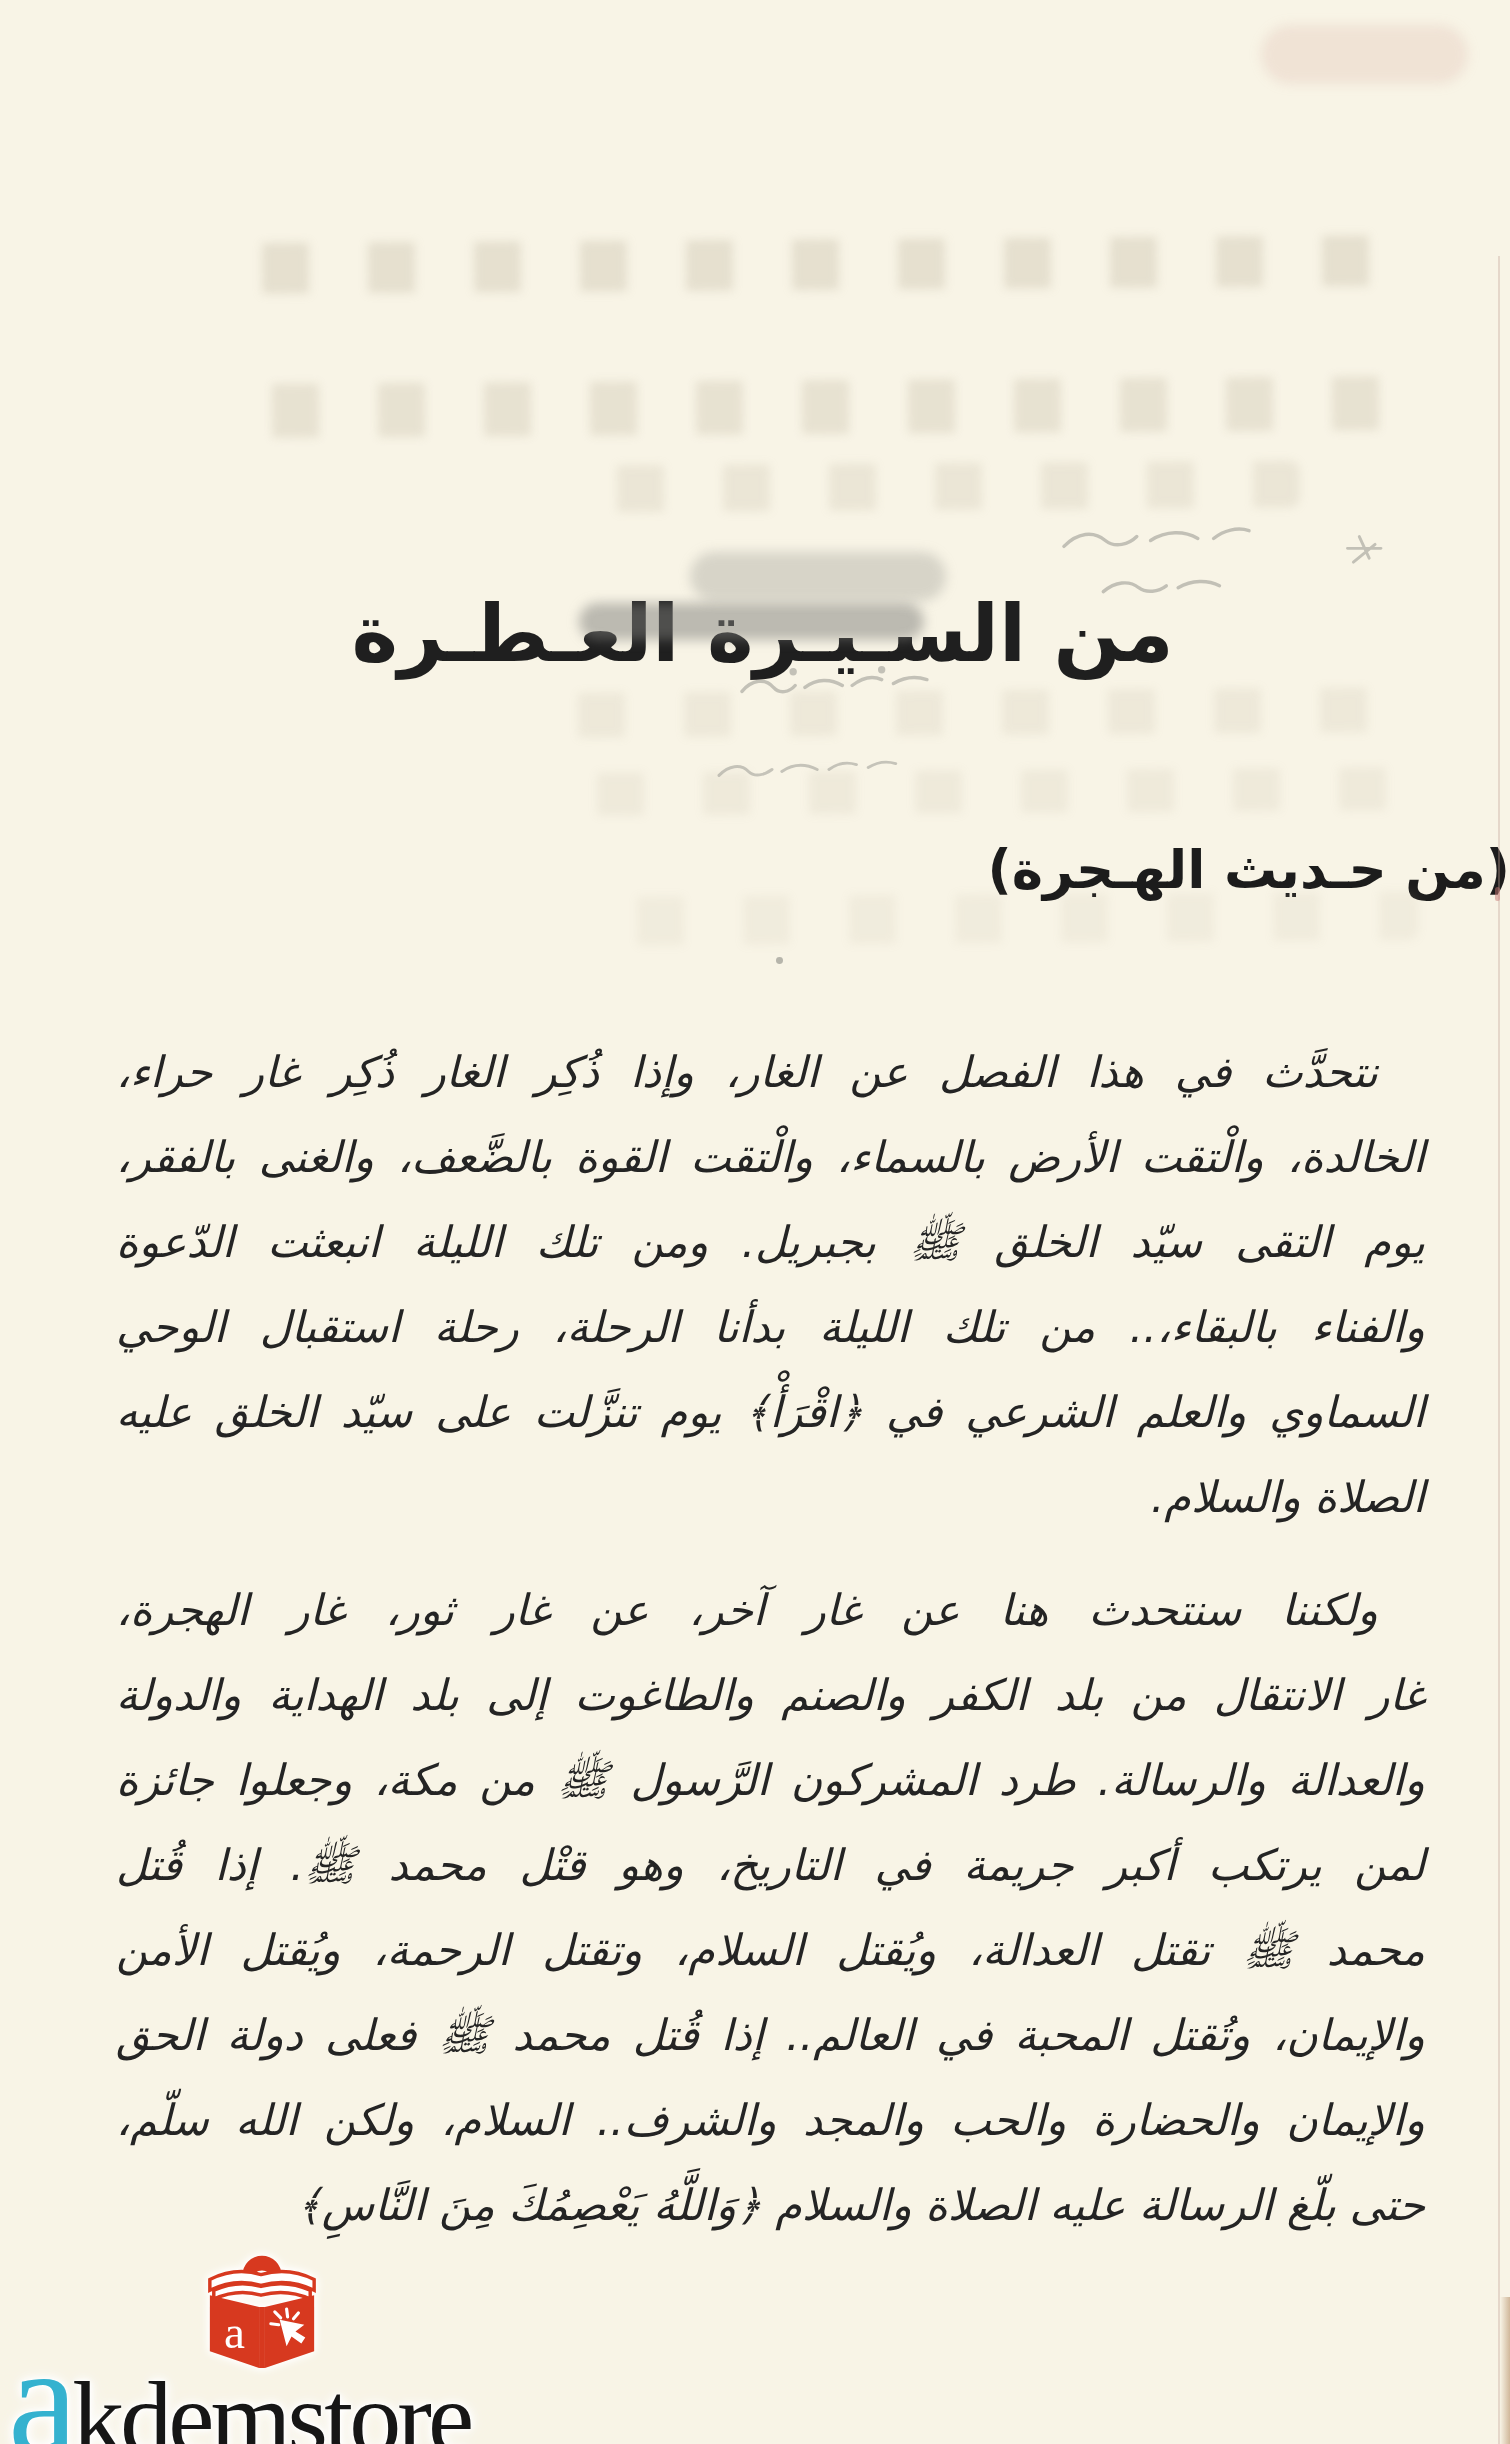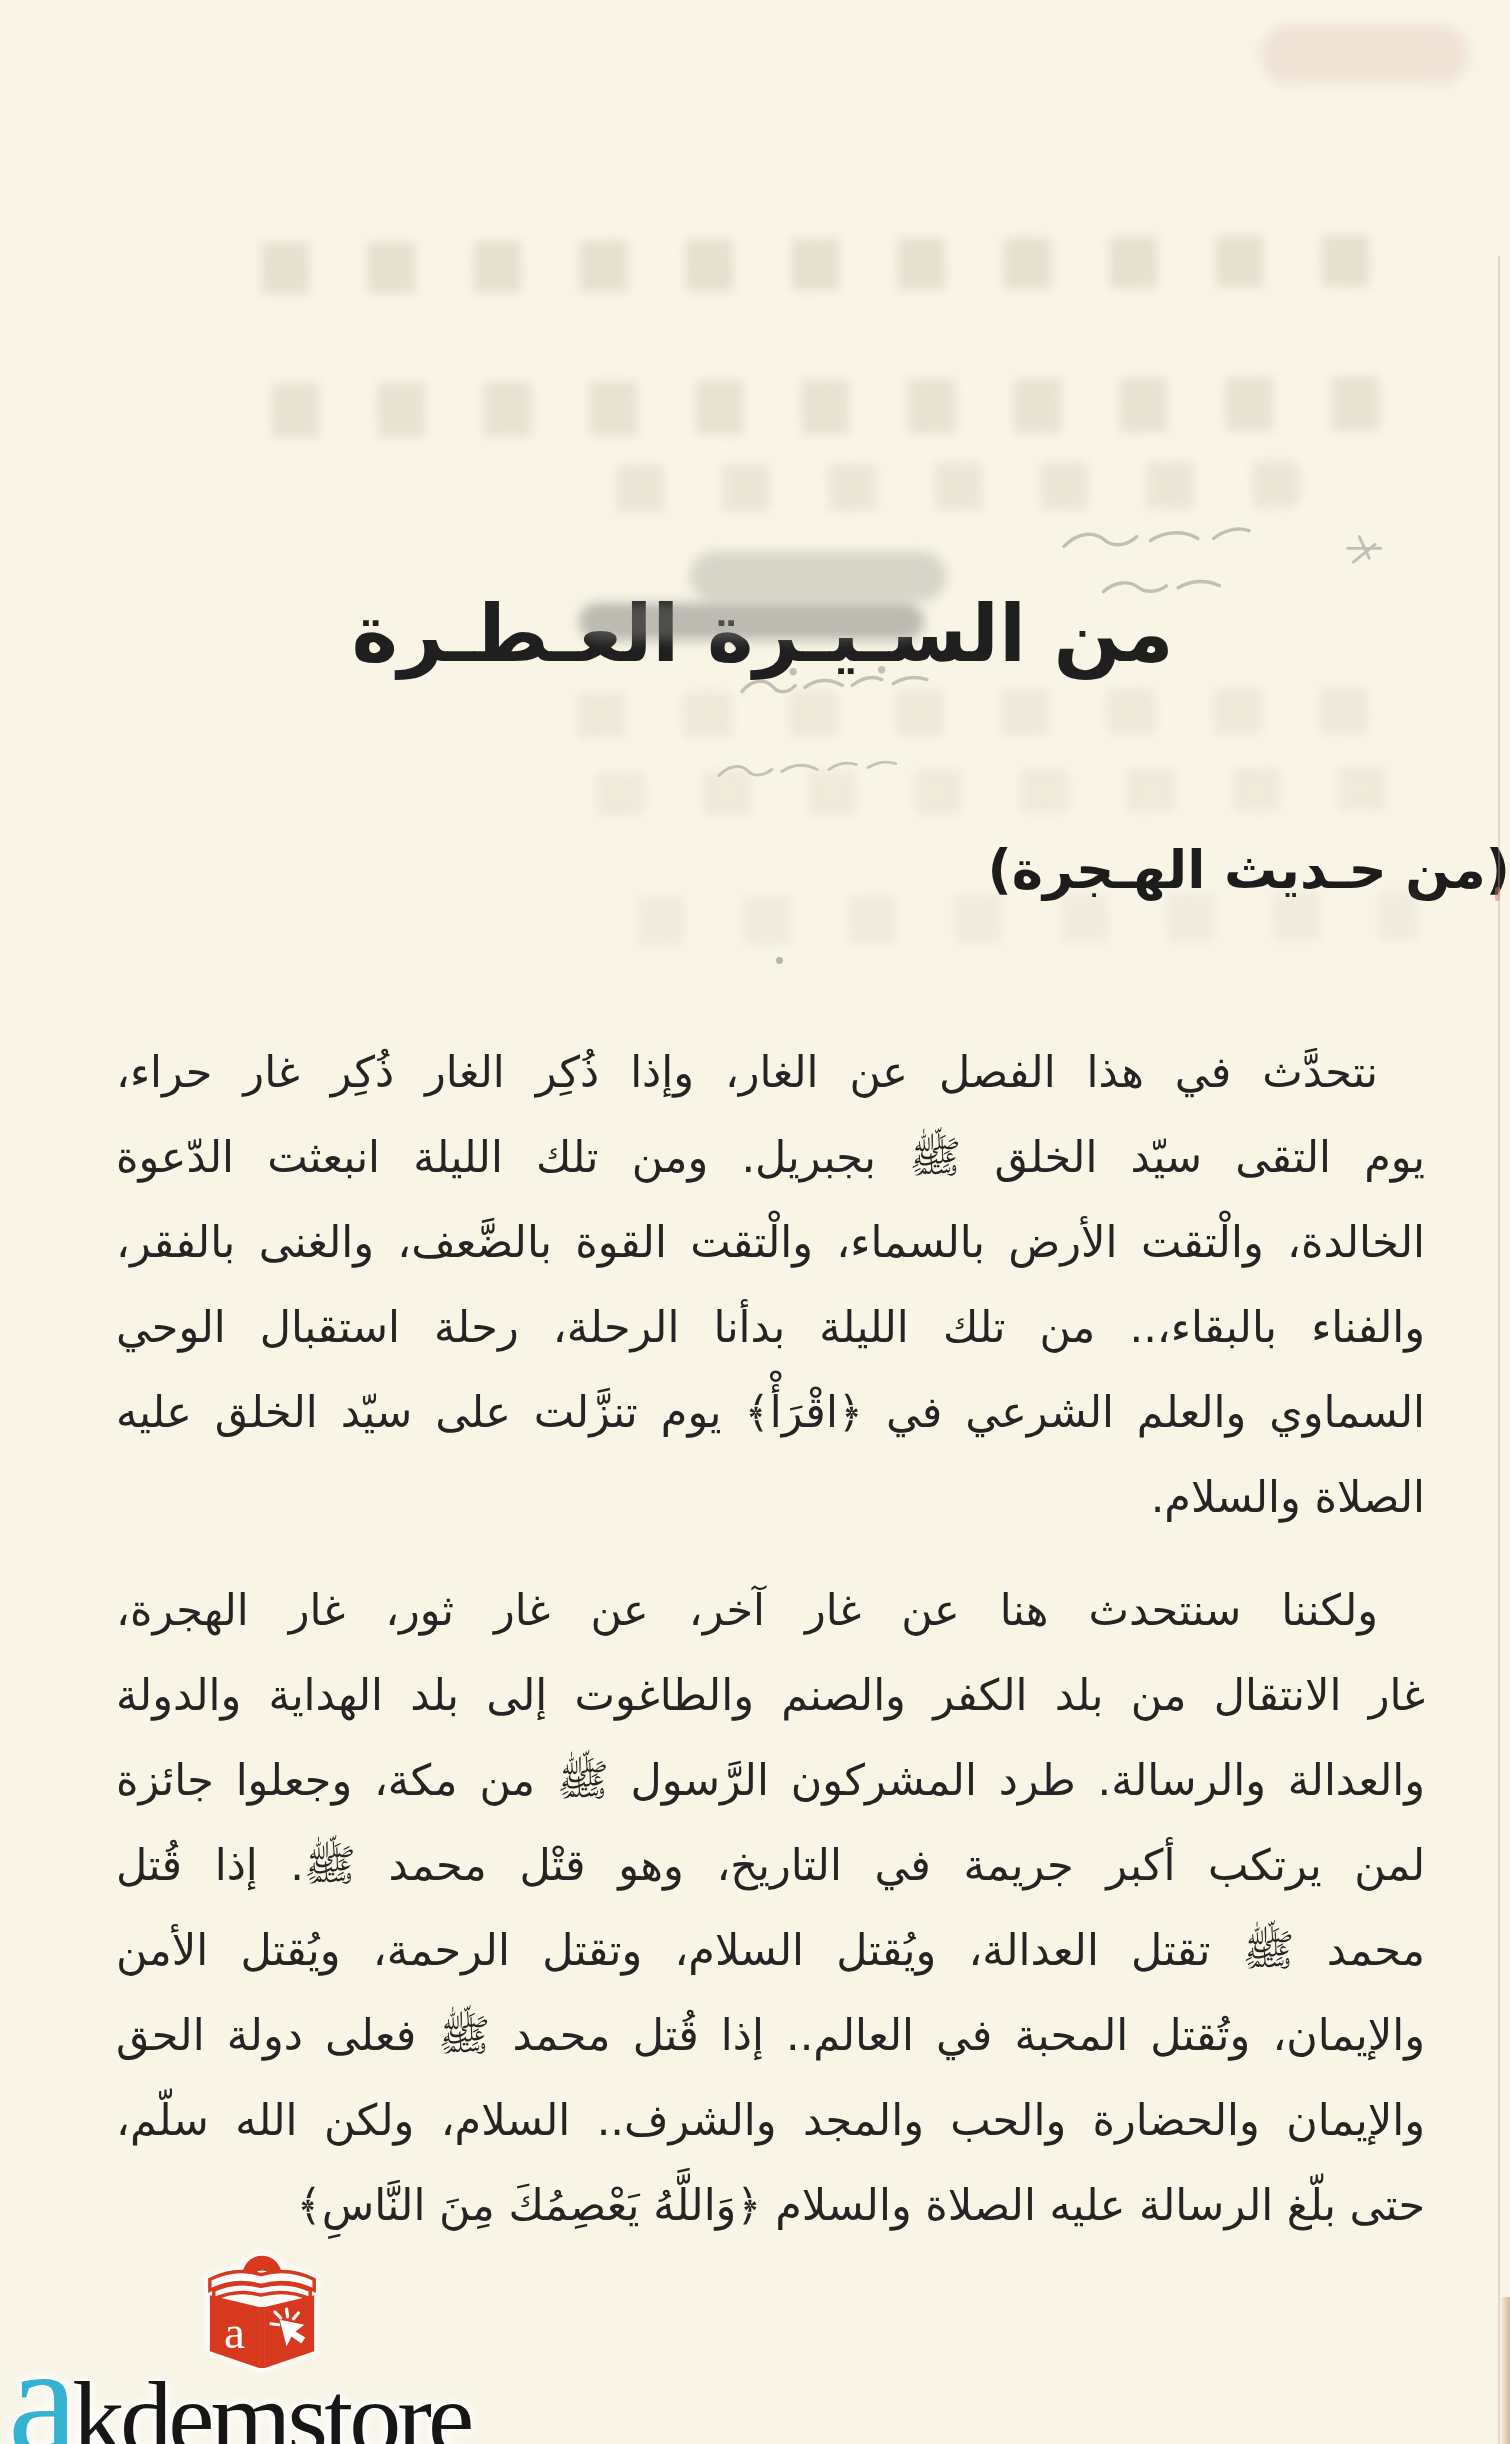--- a/index.html
+++ b/index.html
@@ -20,21 +20,21 @@
   .subtitle{
     position:absolute;top:824px;left:0;right:0;height:91px;line-height:91px;
     direction:rtl;
     font-size:53px;font-weight:700;color:#1c1c1c;z-index:2;
   }
   
   .body-text{
     position:absolute;top:1030px;right:85px;left:116px;direction:rtl;z-index:2;
     font-size:43px;color:#242424;
   }
-  .para{margin:0;padding:0;}
+  .para{margin:0;padding:0;font-style:italic;}
   .para.second{margin-top:27.6px;}
   .line{
     height:85px;line-height:85px;
     text-align:justify;text-align-last:justify;
     white-space:nowrap;
   }
   .line.indent{padding-right:47px;}
   .line.no-just{text-align:left;text-align-last:right;}
   
   .ghost-band{
@@ -96,22 +96,22 @@
   </svg>
   <div class="dot" style="left:776px;top:957px;width:6.9px;height:6.9px;"></div>
 
   <h1 class="title">من السـيـرة العـطـرة</h1>
 
   <div class="subtitle">(من حـديث الهـجرة)</div>
 
   <div class="body-text">
     <div class="para first">
       <div class="line indent">نتحدَّث في هذا الفصل عن الغار، وإذا ذُكِر الغار ذُكِر غار حراء،</div>
+      <div class="line">الخالدة، والْتقت الأرض بالسماء، والْتقت القوة بالضَّعف، والغنى بالفقر،</div>
       <div class="line">يوم التقى سيّد الخلق ﷺ بجبريل. ومن تلك الليلة انبعثت الدّعوة</div>
-      <div class="line">الخالدة، والْتقت الأرض بالسماء، والْتقت القوة بالضَّعف، والغنى بالفقر،</div>
       <div class="line">والفناء بالبقاء،.. من تلك الليلة بدأنا الرحلة، رحلة استقبال الوحي</div>
       <div class="line">السماوي والعلم الشرعي في ﴿اقْرَأْ﴾ يوم تنزَّلت على سيّد الخلق عليه</div>
       <div class="line no-just">الصلاة والسلام.</div>
     </div>
     <div class="para second">
       <div class="line indent">ولكننا سنتحدث هنا عن غار آخر، عن غار ثور، غار الهجرة،</div>
       <div class="line">غار الانتقال من بلد الكفر والصنم والطاغوت إلى بلد الهداية والدولة</div>
       <div class="line">والعدالة والرسالة. طرد المشركون الرَّسول ﷺ من مكة، وجعلوا جائزة</div>
       <div class="line">لمن يرتكب أكبر جريمة في التاريخ، وهو قتْل محمد ﷺ. إذا قُتل</div>
       <div class="line">محمد ﷺ تقتل العدالة، ويُقتل السلام، وتقتل الرحمة، ويُقتل الأمن</div>

